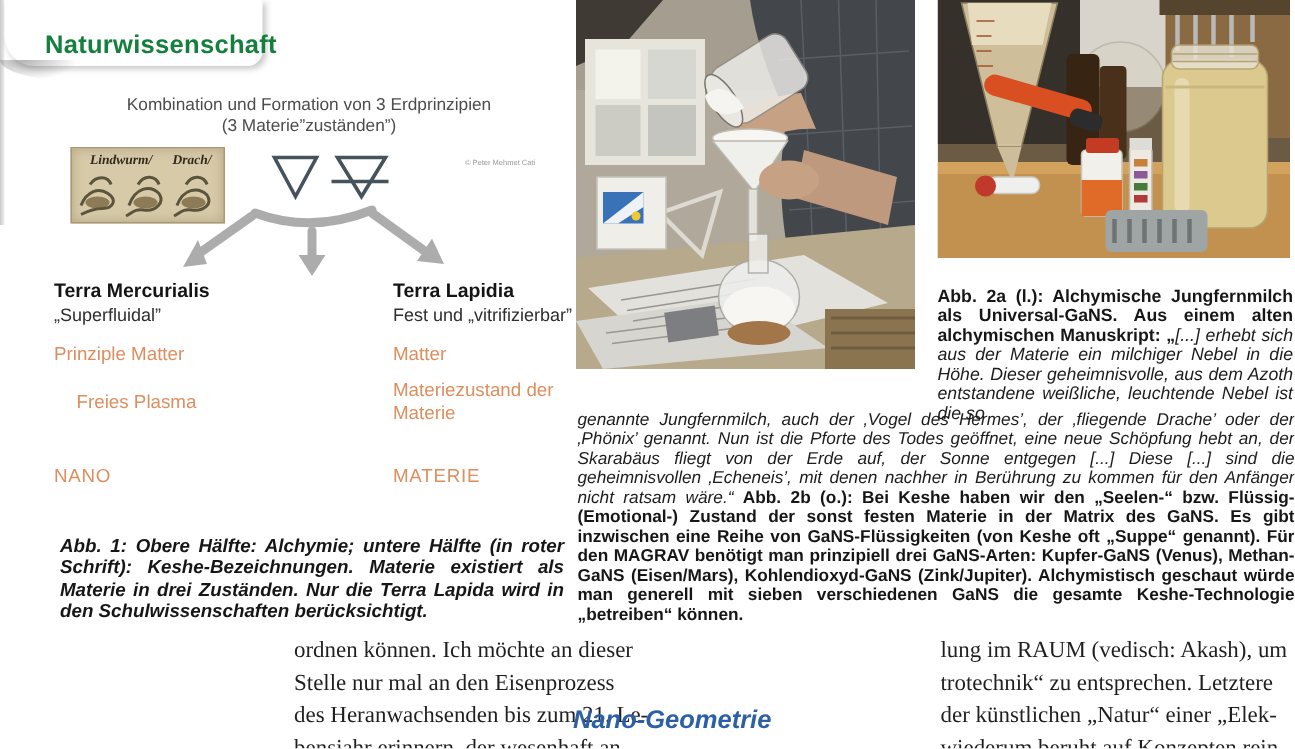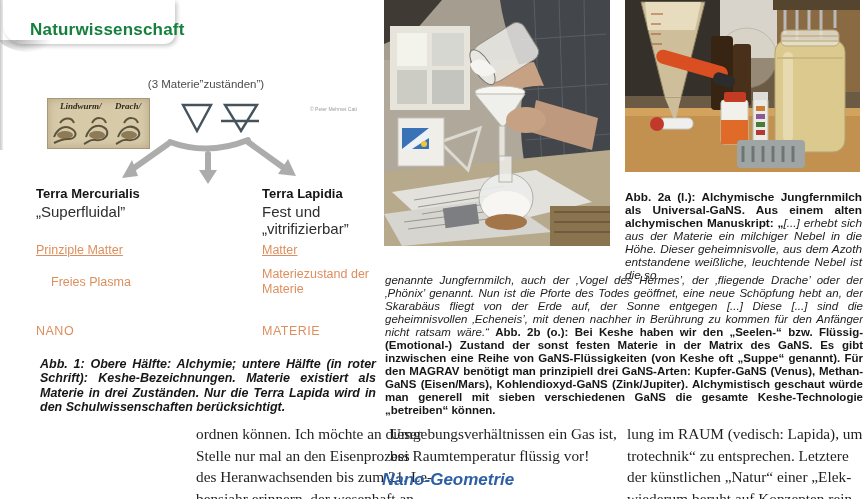--- a/index.html
+++ b/index.html
@@ -23,22 +23,22 @@
   .dg-title{position:absolute;left:0;width:332px;text-align:center;color:#4c4c4c;font-size:11.5px;}
   .dg-t1{top:2px;} .dg-t2{top:16px;}
   .woodcut{position:absolute;left:7px;top:36px;width:101px;height:49px;
     background:#d7caa9;border:1px solid #a89878;box-shadow:inset 0 0 8px rgba(120,100,60,.35);}
   .wc-label{position:absolute;top:2px;font-family:"Liberation Serif",serif;font-weight:bold;
     font-style:italic;font-size:9px;color:#30291c;}
   .wc-l{left:12px;} .wc-r{right:8px;}
   .credit{position:absolute;left:270px;top:44px;font-size:5px;color:#9a9a9a;white-space:nowrap;}
   .dg-col{position:absolute;top:124px;text-align:left;}
   .dg-col .hd{display:block;font-size:13px;font-weight:bold;color:#141414;}
-  .dg-col .sub{display:block;font-size:15px;color:#2e2e2e;margin-top:2px;height:24px;}
-  .dg-col .r1{display:block;font-size:12.5px;margin-top:16px;text-decoration:underline;}
+  .dg-col .sub{display:block;font-size:12px;color:#2e2e2e;margin-top:2px;height:24px;}
+  .dg-col .r1{display:block;font-size:12.5px;margin-top:2px;}
   .dg-col .r2{display:flex;align-items:center;justify-content:center;height:34px;font-size:12.5px;line-height:15px;margin-top:8px;}
   .dg-col .r3{display:block;font-size:12.5px;margin-top:25px;letter-spacing:.5px;}
   .orange{color:#dd8e5e;}
   
   .cap1{position:absolute;left:40px;top:344px;width:336px;font-size:12.5px;line-height:14.5px;
     font-weight:bold;color:#161616;text-align:justify;font-style:italic;}
   .cap2a{position:absolute;left:625px;top:179px;width:237px;font-size:11.8px;line-height:13px;color:#161616;text-align:justify;}
   .cap-wide{position:absolute;left:385px;top:262px;width:478px;font-size:11.5px;line-height:13px;color:#161616;text-align:justify;}
   .cap-bold{font-weight:bold;font-style:normal;}
   .cap-italic{font-style:italic;font-weight:normal;color:#1c1c1c;}
@@ -60,20 +60,21 @@
 <body>
 
 <div class="page">
   <div class="page-edge"></div>
 
   <div class="tab">
     <span class="tab-title">Naturwissenschaft</span>
   </div>
 
   <div class="diagram">
+    <div class="dg-title dg-t1">Kombination und Formation von 3 Erdprinzipien</div>
     <div class="dg-title dg-t2">(3 Materie”zuständen”)</div>
 
     <div class="woodcut">
       <span class="wc-label wc-l">Lindwurm/</span>
       <span class="wc-label wc-r">Drach/</span>
       <svg width="101" height="49" viewBox="0 0 101 49" style="position:absolute;left:0;top:0;">
         <g stroke="#473f2a" fill="none" stroke-width="2" opacity="0.85">
           <path d="M6,38 C10,28 18,26 24,30 C30,34 28,40 20,40 C14,40 10,42 6,44"></path>
           <path d="M12,24 C16,18 24,18 26,24"></path>
           <path d="M38,38 C42,26 52,24 58,30 C62,36 56,42 48,41 C42,40 40,43 36,45"></path>
@@ -257,25 +258,21 @@
 
   <p class="cap-wide"><span class="cap-italic">genannte Jungfernmilch, auch der ‚Vogel des Hermes’, der ‚fliegende Drache’ oder der ‚Phönix’ genannt. Nun ist die Pforte des Todes geöffnet, eine neue Schöpfung hebt an, der Skarabäus fliegt von der Erde auf, der Sonne entgegen [...] Diese [...] sind die geheimnisvollen ‚Echeneis’, mit denen nachher in Berührung zu kommen für den Anfänger nicht ratsam wäre.“ </span><span class="cap-bold">Abb. 2b (o.): Bei Keshe haben wir den „Seelen-“ bzw. Flüssig- (Emotional-) Zustand der sonst festen Materie in der Matrix des GaNS. Es gibt inzwischen eine Reihe von GaNS-Flüssigkeiten (von Keshe oft „Suppe“ genannt). Für den MAGRAV benötigt man prinzipiell drei GaNS-Arten: Kupfer-GaNS (Venus), Methan-GaNS (Eisen/Mars), Kohlendioxyd-GaNS (Zink/Jupiter). Alchymistisch geschaut würde man generell mit sieben verschiedenen GaNS die gesamte Keshe-Technologie „betreiben“ können.</span></p>
 
   <div class="bodycol col1">
     <div>ordnen können. Ich möchte an dieser</div>
     <div>Stelle nur mal an den Eisenprozess</div>
     <div>des Heranwachsenden bis zum 21. Le-</div>
     <div>bensjahr erinnern, der wesenhaft an</div>
   </div>
 
-  <div class="bodycol col2">
-    <div>Umgebungsverhältnissen ein Gas ist,</div>
-    <div>bei Raumtemperatur flüssig vor!</div>
-  </div>
   <div class="nano-heading">Nano-Geometrie</div>
 
   <div class="bodycol col3">
-    <div>lung im RAUM (vedisch: Lapida), um</div>
+    <div>lung im RAUM (vedisch: Akash), um</div>
     <div>trotechnik“ zu entsprechen. Letztere</div>
     <div>der künstlichen „Natur“ einer „Elek-</div>
     <div>wiederum beruht auf Konzepten rein</div>
   </div>
 </div>
 
 </body></html>

